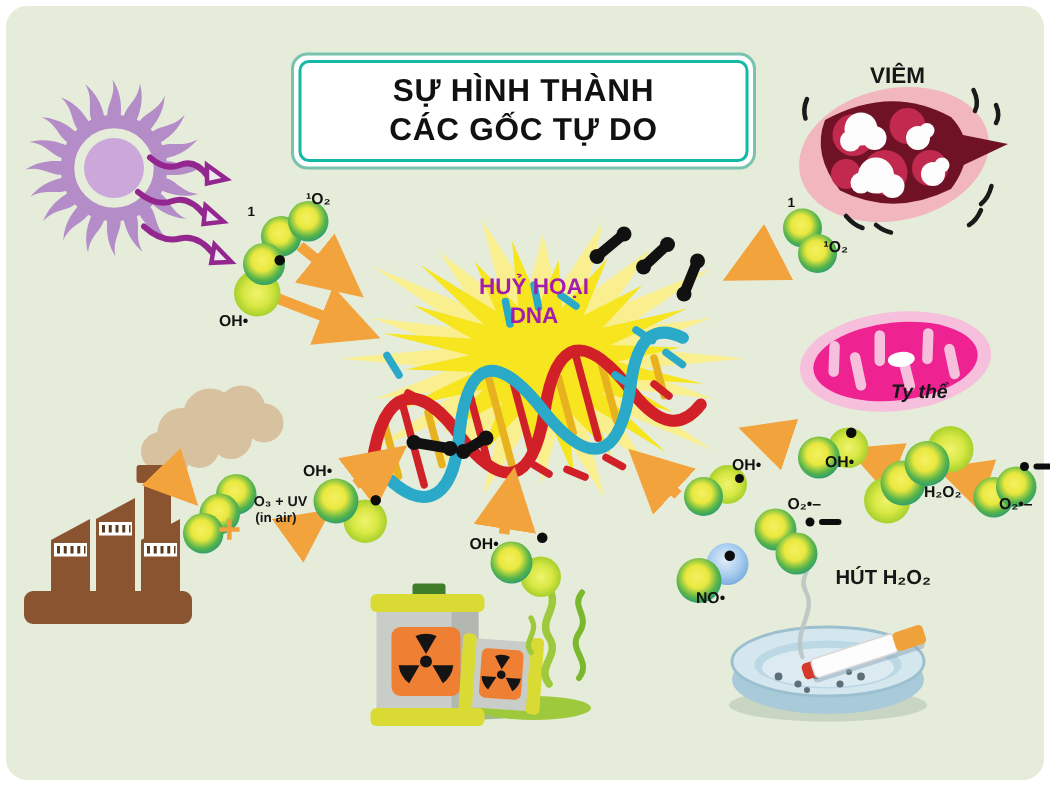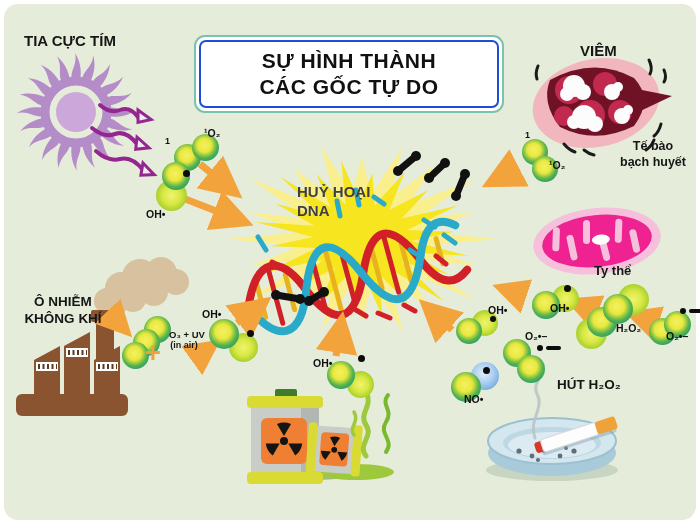--- a/index.html
+++ b/index.html
@@ -14,28 +14,28 @@
   .mol i{position:absolute;border-radius:50%;display:block;}
   .c-teal{background:radial-gradient(circle at 46% 42%, #f4f162 0%, #e9e83e 32%, #58b44a 58%, #1a937d 82%, #0d6e5f 100%);}
   .c-glow{background:radial-gradient(circle, #f0f46e 0%, #d8e844 40%, #abd22f 68%, rgba(171,210,47,.25) 92%, rgba(171,210,47,0) 100%);}
   .c-blue{background:radial-gradient(circle at 45% 40%, #e2eef9 0%, #a9cdf0 45%, #77a9db 78%, #5e90c5 100%);}
   .mlbl{position:absolute;z-index:4;font-weight:bold;font-size:10.5px;color:#111;}
   .sup{font-size:9px;}
   .dot{position:absolute;z-index:4;background:#0c0c0c;border-radius:50%;width:7px;height:7px;}
   .dash{position:absolute;z-index:4;background:#0c0c0c;width:15px;height:3.5px;border-radius:2px;}
   .title-box{position:absolute;z-index:5;left:190px;top:31px;width:310px;background:#fff;
              border:2px solid #79c2ae;border-radius:11px;padding:3px;box-sizing:border-box;}
-  .title-inner{border:2px solid #1d4ed8;border-radius:7px;padding:6px 4px 7px 4px;text-align:center;
+  .title-inner{border:2px solid #14b8a6;border-radius:7px;padding:6px 4px 7px 4px;text-align:center;
                font-weight:bold;font-size:21px;letter-spacing:.5px;color:#111;line-height:1.22;white-space:pre-line;}
   .uv-badge{position:absolute;z-index:4;left:154px;top:349px;width:34px;height:34px;border-radius:50%;
             background:radial-gradient(circle at 45% 40%, #c65cb4 0%, #a62d98 55%, #8c1f82 100%);
             border:3px solid #cf8ecb;color:#fff;font-weight:bold;font-size:13px;
             display:flex;align-items:center;justify-content:center;}
   .plus{position:absolute;z-index:4;left:141px;top:334px;color:#f0a03c;font-size:27px;font-weight:bold;}
-  .center-lbl{color:#404040;text-align:left;line-height:1.25;}
+  .center-lbl{color:#a21caf;text-align:center;line-height:1.25;}
 </style>
 </head>
 <body>
 
 <div class="page">
 <div class="canvas">
 
 <svg class="art" width="700" height="524" viewBox="0 0 700 524">
   <defs>
     <marker id="ah" markerWidth="8" markerHeight="7" refX="5" refY="3" orient="auto">
@@ -294,27 +294,22 @@
     <line x1="581" y1="303" x2="566" y2="297" stroke-width="6" marker-end="url(#ah)"></line>
     <line x1="515" y1="164" x2="484" y2="180" marker-end="url(#ah)"></line>
   </g>
 </svg>
 
 <div class="title-box">
   <div class="title-inner">SỰ HÌNH THÀNH
 CÁC GỐC TỰ DO</div>
 </div>
 
-<div class="lbl" style="left:20px;top:28px;font-size:15px;">TIA CỰC TÍM</div>
 <div class="lbl" style="left:576px;top:38px;font-size:15px;">VIÊM</div>
-<div class="lbl" style="left:608px;top:134px;font-size:12.5px;font-weight:600;text-align:center;width:82px;line-height:1.3;">Tế bào
-bạch huyết</div>
-<div class="lbl" style="left:590px;top:259px;font-size:13px;font-weight:600;">Ty thể</div>
-<div class="lbl" style="left:6px;top:290px;font-size:13.5px;text-align:center;width:106px;line-height:1.25;">Ô NHIỄM
-KHÔNG KHÍ</div>
+<div class="lbl" style="left:590px;top:249px;font-size:13px;font-weight:600;font-style:italic;">Ty thể</div>
 <div class="lbl" style="left:553px;top:373px;font-size:13.5px;">HÚT H₂O₂</div>
 <div class="lbl center-lbl" style="left:293px;top:179px;width:118px;font-size:15px;z-index:3;">HUỶ HOẠI
 DNA</div>
 
 <div class="lbl" style="left:160px;top:325px;font-size:9.5px;text-align:center;width:46px;">O₃ + UV</div>
 <div class="lbl" style="left:157px;top:336px;font-size:9px;text-align:center;width:46px;font-weight:600;">(in air)</div>
 <div class="plus">+</div>
 
 <div class="mol" style="left:170px;top:130px;">
   <i class="c-teal" style="left:0;top:10px;width:27px;height:27px;"></i>

